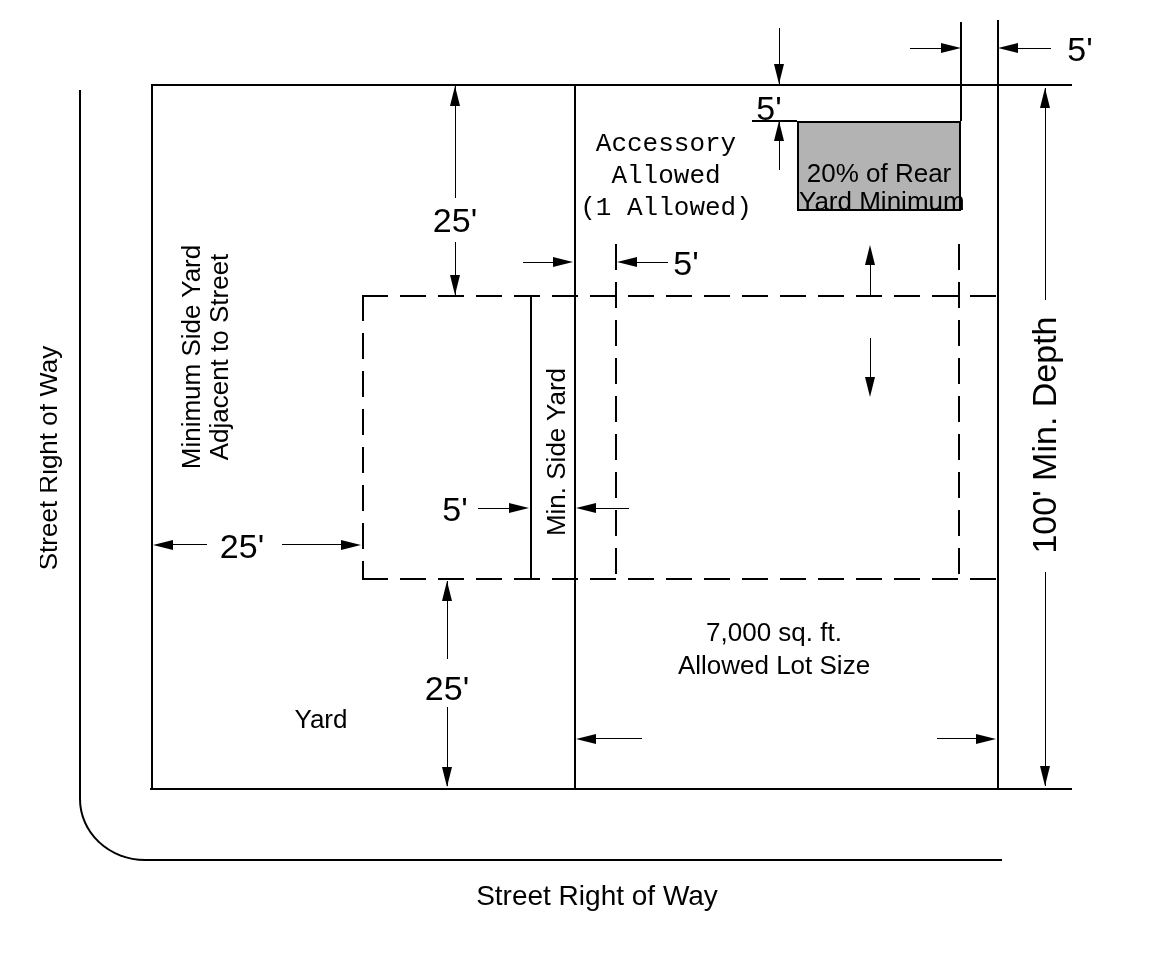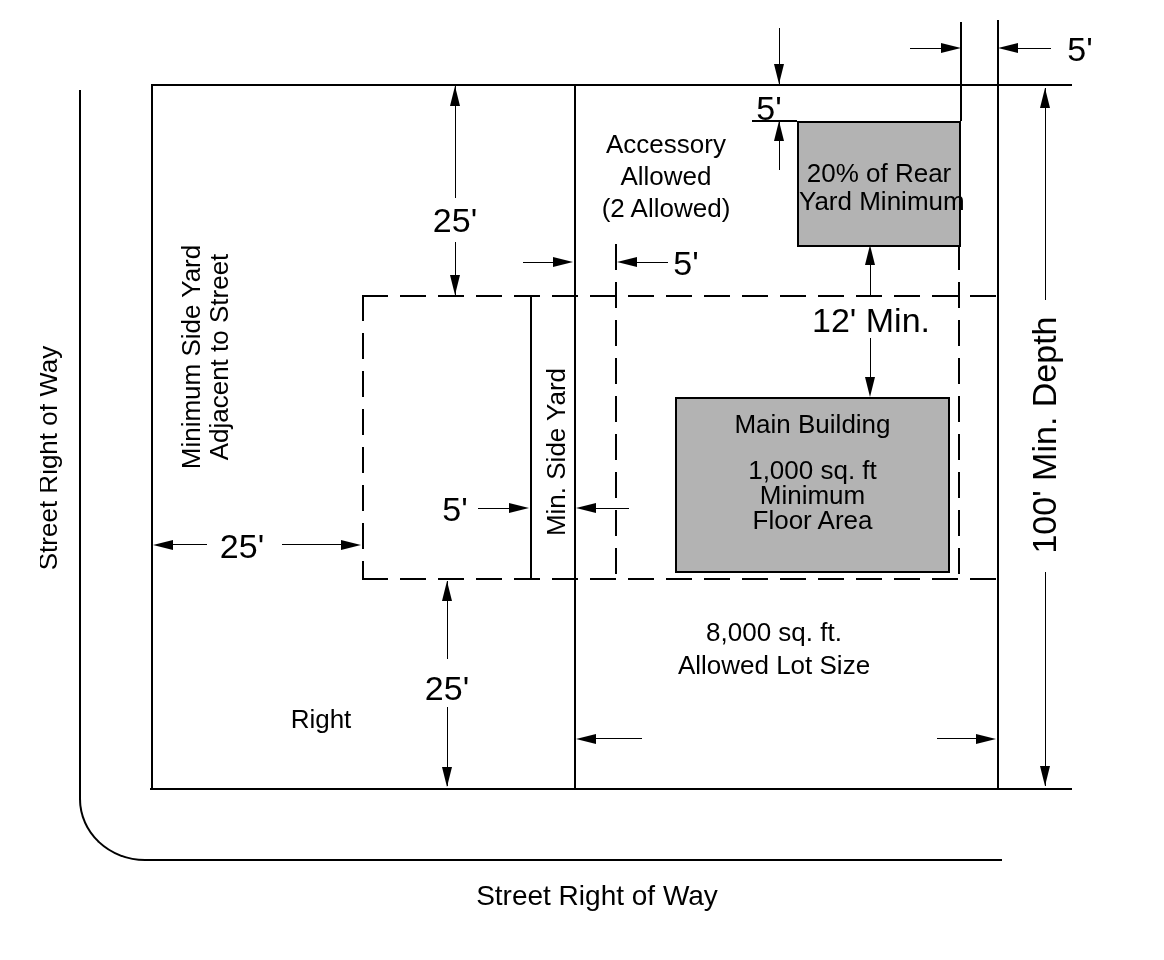--- a/index.html
+++ b/index.html
@@ -41,45 +41,39 @@
   <div class="vl" style="left:960px;top:22px;height:99px;"></div>
   <div class="hl" style="left:752px;top:120px;width:45px;"></div>
   <div class="vl" style="left:530px;top:296px;height:284px;"></div>
 
   <div class="dhl" style="left:362px;top:295px;width:635px;"></div>
   <div class="dhl" style="left:362px;top:578px;width:635px;"></div>
   <div class="dvl" style="left:362px;top:295px;height:285px;"></div>
   <div class="dvl" style="left:615px;top:244px;height:336px;"></div>
   <div class="dvl" style="left:958px;top:244px;height:336px;"></div>
 
-  <div class="graybox" style="left:797px;top:121px;width:164px;height:126px;">
+  <div class="graybox" style="left:797px;top:121px;width:164px;height:90px;">
     <div class="boxtext" style="top:36px;">20% of Rear</div>
     <div class="boxtext" style="top:64px;">Yard Minimum</div>
   </div>
 
-  <div class="graybox" style="left:675px;top:397px;width:275px;height:176px;">
-    <div class="boxtext" style="top:11px;">Main Building</div>
-    <div class="boxtext" style="top:59px;line-height:25px;">1,000 sq. ft</div>
-    <div class="boxtext" style="top:84px;line-height:25px;">Minimum</div>
-    <div class="boxtext" style="top:109px;line-height:25px;">Floor Area</div>
-  </div>
 
-  <div class="lbl" style="left:556px;top:128px;width:220px;">
+  <div class="lbl" style="left:556px;top:128px;width:220px;font-family:Liberation Mono, monospace;">
     <div>Accessory</div>
     <div>Allowed</div>
-    <div>(2 Allowed)</div>
+    <div>(1 Allowed)</div>
   </div>
 
   <div class="lbl" style="left:614px;top:616px;width:320px;line-height:33px;">
-    <div>8,000 sq. ft.</div>
+    <div>7,000 sq. ft.</div>
     <div>Allowed Lot Size</div>
   </div>
 
   <div class="lbl" style="left:201px;top:703px;width:240px;line-height:33px;">
-    <div>Right</div>
+    <div>Yard</div>
   </div>
 
   <div class="lbl" style="left:447px;top:880px;width:300px;font-size:28px;">Street Right of Way</div>
 
   <div style="position:absolute;left:40px;top:340px;width:24px;height:236px;overflow:hidden;">
     <div class="rot" style="position:absolute;left:-110px;top:104px;width:236px;height:28px;font-size:26px;line-height:28px;text-align:center;white-space:nowrap;">Street Right of Way</div>
   </div>
 
   <div class="rot" style="position:absolute;left:70px;top:329px;width:270px;height:56px;font-size:26px;line-height:28px;text-align:center;white-space:nowrap;">
     <div>Minimum Side Yard</div>
@@ -115,21 +109,20 @@
   <div class="dim" style="left:662px;top:246px;width:48px;">5'</div>
 
   <div class="dim" style="left:431px;top:492px;width:48px;">5'</div>
   <div class="hl" style="left:478px;top:508px;width:33px;height:1px;"></div>
   <div class="ah ah-right" style="left:509px;top:503px;"></div>
   <div class="ah ah-left" style="left:576px;top:503px;"></div>
   <div class="hl" style="left:596px;top:508px;width:33px;height:1px;"></div>
 
   <div class="ah ah-up" style="left:865px;top:245px;"></div>
   <div class="vl" style="left:870px;top:249px;height:46px;width:1px;"></div>
-  <div class="dim" style="left:791px;top:303px;width:160px;">12' Min.</div>
   <div class="vl" style="left:870px;top:338px;height:40px;width:1px;"></div>
   <div class="ah ah-down" style="left:865px;top:377px;"></div>
 
   <div class="ah ah-up" style="left:442px;top:581px;"></div>
   <div class="vl" style="left:447px;top:581px;height:78px;width:1px;"></div>
   <div class="dim" style="left:407px;top:671px;width:80px;">25'</div>
   <div class="vl" style="left:447px;top:707px;height:79px;width:1px;"></div>
   <div class="ah ah-down" style="left:442px;top:767px;"></div>
 
   <div class="ah ah-left" style="left:153px;top:540px;"></div>

